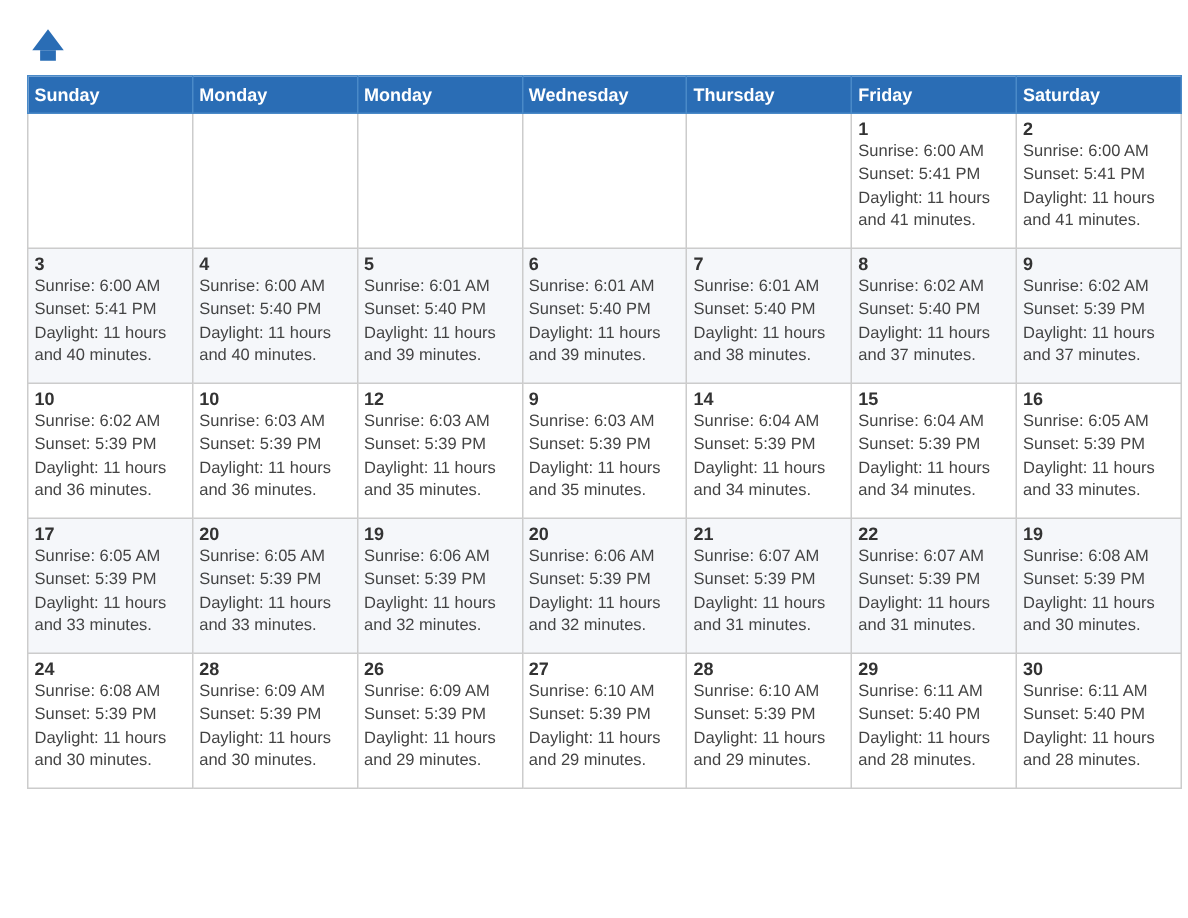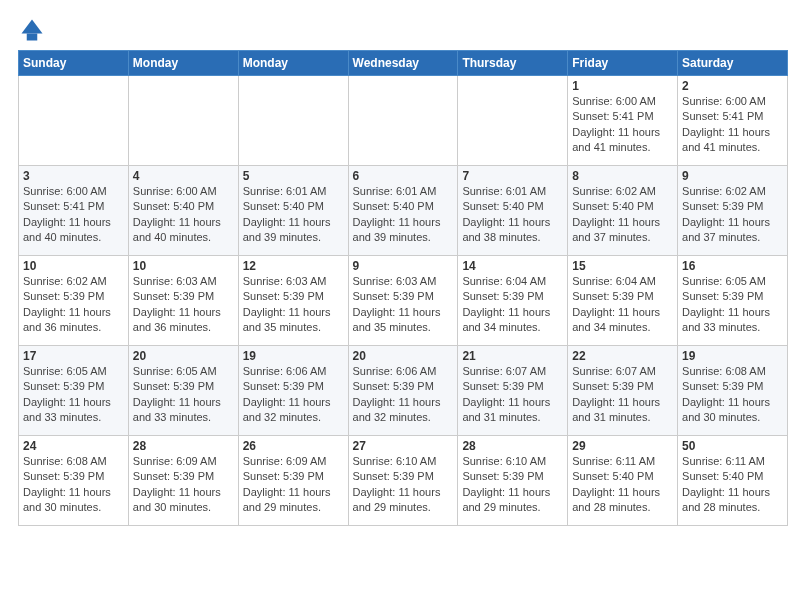--- a/index.html
+++ b/index.html
@@ -326,21 +326,21 @@
 Sunset: 5:39 PM
 Daylight: 11 hours and 29 minutes.</div>
           </td>
           <td>
             <span class="day-num">29</span>
             <div class="day-info" style="white-space: pre-line;">Sunrise: 6:11 AM
 Sunset: 5:40 PM
 Daylight: 11 hours and 28 minutes.</div>
           </td>
           <td>
-            <span class="day-num">50</span>
+            <span class="day-num">30</span>
             <div class="day-info" style="white-space: pre-line;">Sunrise: 6:11 AM
 Sunset: 5:40 PM
 Daylight: 11 hours and 28 minutes.</div>
           </td>
         </tr>
       </tbody>
   </table>
 </div>
 
 </body></html>

